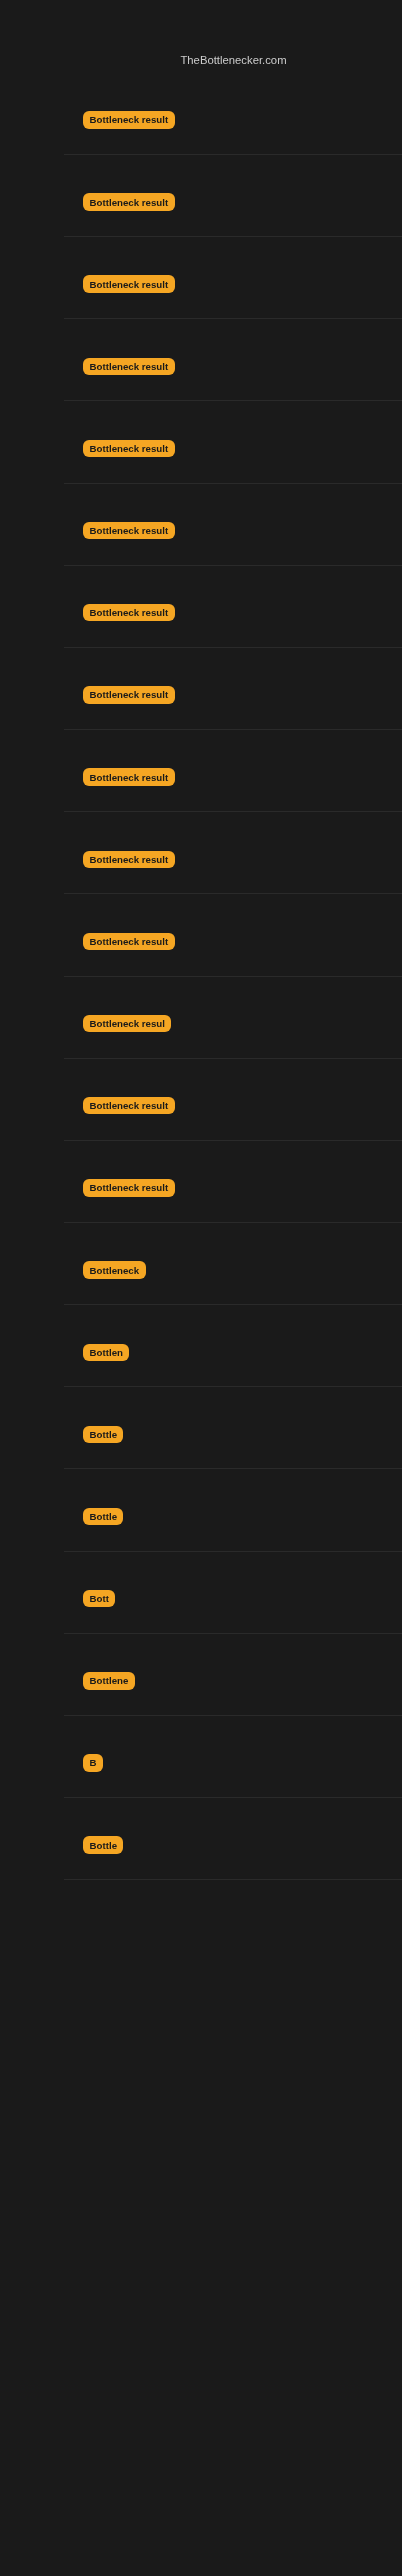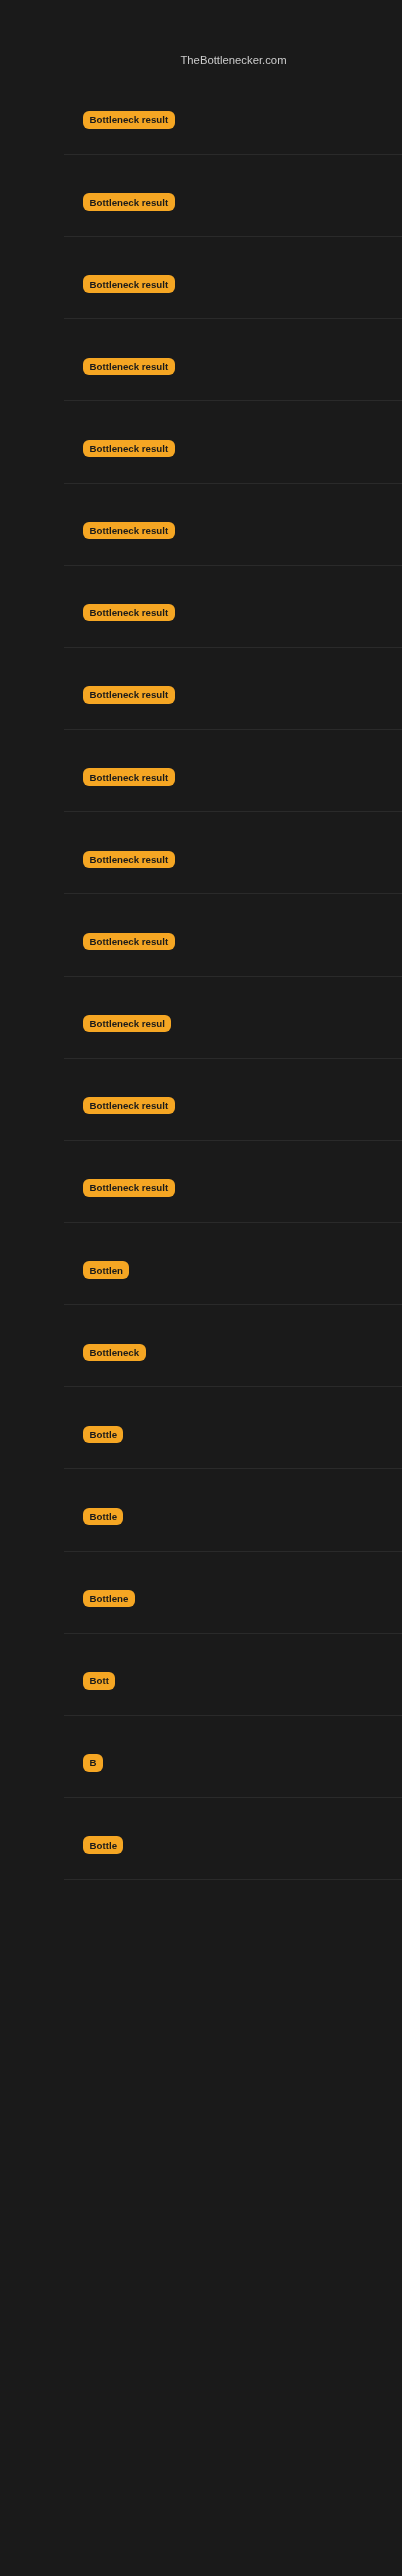--- a/index.html
+++ b/index.html
@@ -56,22 +56,22 @@
     <div class="result-row"><span class="bottleneck-badge">Bottleneck result</span></div>
     <div class="result-row"><span class="bottleneck-badge">Bottleneck result</span></div>
     <div class="result-row"><span class="bottleneck-badge">Bottleneck result</span></div>
     <div class="result-row"><span class="bottleneck-badge">Bottleneck result</span></div>
     <div class="result-row"><span class="bottleneck-badge">Bottleneck result</span></div>
     <div class="result-row"><span class="bottleneck-badge">Bottleneck result</span></div>
     <div class="result-row"><span class="bottleneck-badge">Bottleneck result</span></div>
     <div class="result-row"><span class="bottleneck-badge">Bottleneck resul</span></div>
     <div class="result-row"><span class="bottleneck-badge">Bottleneck result</span></div>
     <div class="result-row"><span class="bottleneck-badge">Bottleneck result</span></div>
+    <div class="result-row"><span class="bottleneck-badge">Bottleneck</span></div>
     <div class="result-row"><span class="bottleneck-badge">Bottlen</span></div>
-    <div class="result-row"><span class="bottleneck-badge">Bottleneck</span></div>
     <div class="result-row"><span class="bottleneck-badge">Bottle</span></div>
     <div class="result-row"><span class="bottleneck-badge">Bottle</span></div>
+    <div class="result-row"><span class="bottleneck-badge">Bott</span></div>
     <div class="result-row"><span class="bottleneck-badge">Bottlene</span></div>
-    <div class="result-row"><span class="bottleneck-badge">Bott</span></div>
     <div class="result-row"><span class="bottleneck-badge">B</span></div>
     <div class="result-row"><span class="bottleneck-badge">Bottle</span></div>
   </div>
 
 
 </body></html>

